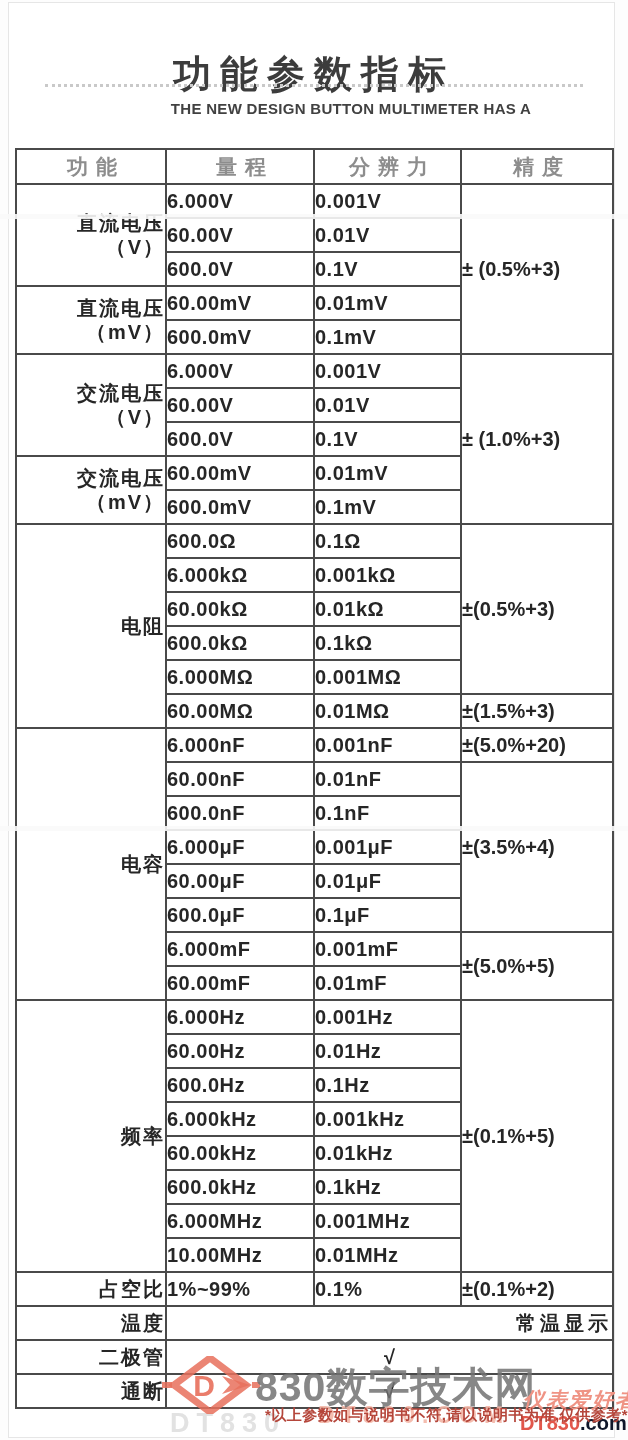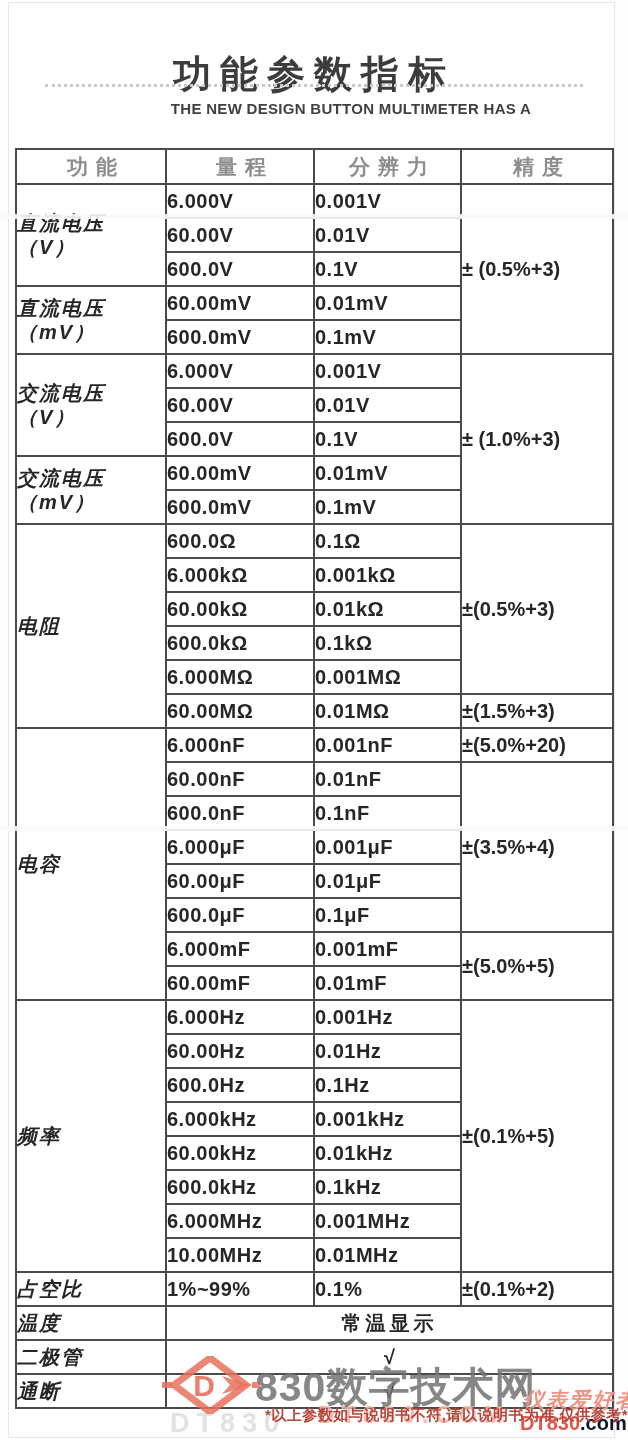--- a/index.html
+++ b/index.html
@@ -26,25 +26,25 @@
   }
   table.spec th,table.spec td{
     border:2px solid #4a4a4a;height:34px;box-sizing:border-box;
     font-weight:bold;color:#262626;font-size:20px;padding:0;
   }
   table.spec th{
     color:#8d8d8d;font-size:21px;letter-spacing:8px;text-align:center;height:35px;
     padding-left:10px; 
   }
   td.func{
-    text-align:left;white-space:pre-line;line-height:1.2;font-size:20px;letter-spacing:2px;color:#1f1f1f;font-style:italic;
+    text-align:right;white-space:pre-line;line-height:1.2;font-size:20px;letter-spacing:2px;color:#1f1f1f;
   }
   td.val{text-align:left;padding-left:14px;letter-spacing:.5px;}
   td.acc{text-align:left;letter-spacing:0;border-radius:26px;}
-  td.span-left{text-align:center;padding-left:16px;letter-spacing:4px;}
+  td.span-left{text-align:right;padding-left:16px;letter-spacing:4px;}
   td.span-center{text-align:center;}
   .seam{position:absolute;left:0;width:628px;height:5px;background:rgba(250,250,250,.9);pointer-events:none;}
   .seam1{top:214px;} .seam2{top:826px;}
   .footer-note{
     position:absolute;left:0;top:1406px;width:628px;text-align:right;
     font-size:15px;font-weight:bold;color:#b5463b;letter-spacing:.5px;z-index:6;
   }
   
   .wm{position:absolute;pointer-events:none;}
   .wm-logo{left:160px;top:1356px;width:100px;height:58px;z-index:5;}

